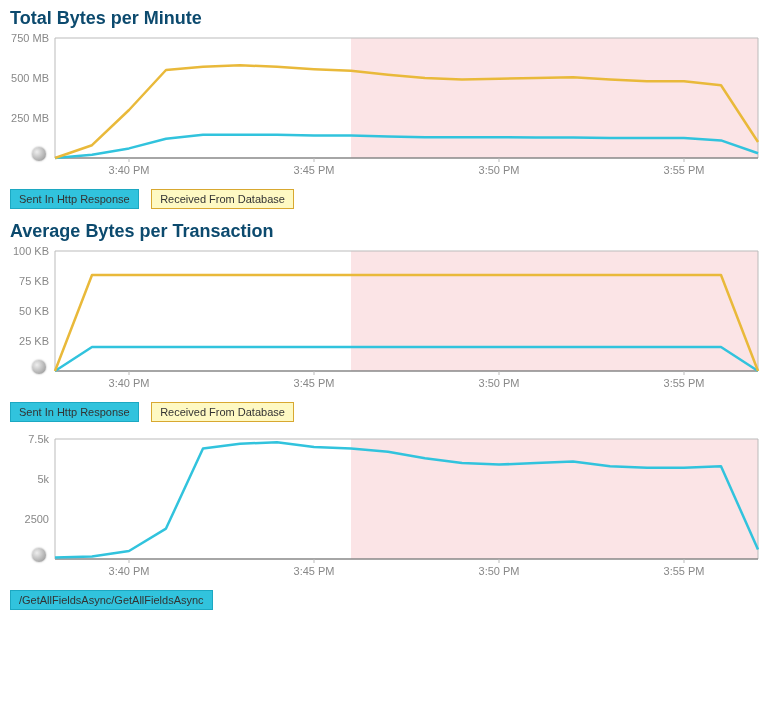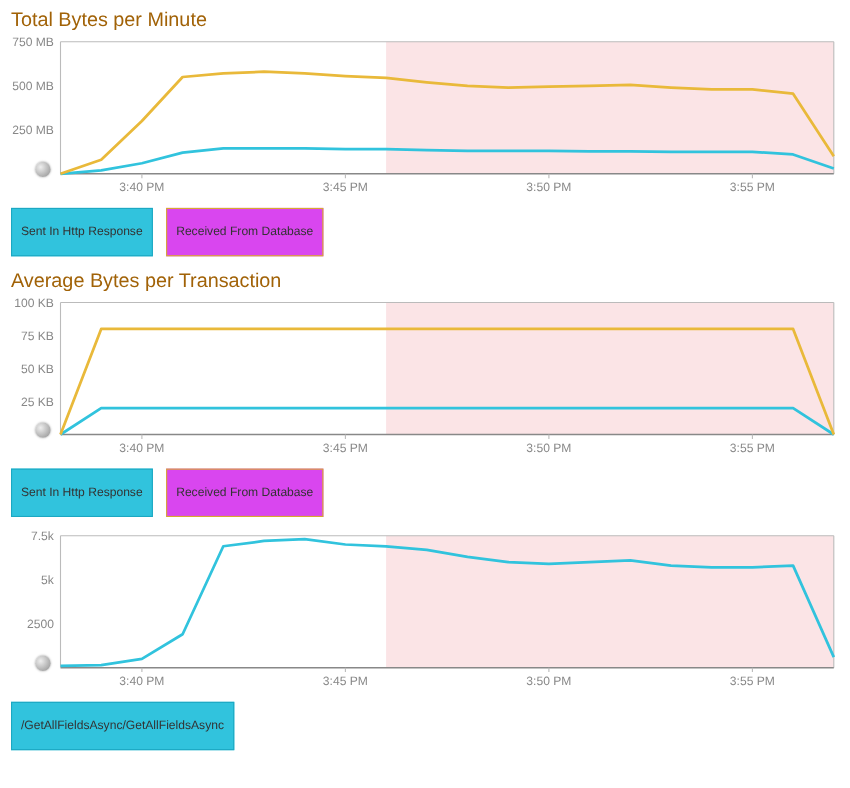--- a/index.html
+++ b/index.html
@@ -9,44 +9,44 @@
     background: #ffffff;
     font-family: "Segoe UI", Arial, sans-serif;
     color: #555;
     width: 773px;
   }
   .panel {
     padding: 8px 10px 4px 10px;
   }
   .panel-title {
     font-size: 18px;
-    font-weight: 400;
-    color: #a16207;
+    font-weight: 700;
+    color: #0c4a6e;
     margin: 0 0 4px 0;
   }
   .chart-wrap {
     position: relative;
     width: 753px;
     margin-left: 0;
   }
   .chart-svg { display: block; }
   .legend-row {
     margin-top: 6px;
   }
   .legend-chip {
     display: inline-block;
     font-size: 11px;
-    padding: 15px 8px;
+    padding: 3px 8px;
     border: 1px solid;
     margin-right: 8px;
     color: #333;
     cursor: default;
   }
   .legend-teal   { background:#31c3dd; border-color:#1ca8c2; }
-  .legend-gold   { background:#d946ef; border-color:#d8a830; }
+  .legend-gold   { background:#fef9c3; border-color:#d8a830; }
   .knob {
     position:absolute;
     width:14px; height:14px;
     border-radius:50%;
     background: radial-gradient(circle at 35% 35%, #eee, #aaa 70%, #777);
     box-shadow: 0 0 2px rgba(0,0,0,.4);
   }
   .axis-text { font-size:11px; fill:#888; }
   .axis-line { stroke:#bbb; stroke-width:1; }
   .base-line { stroke:#888; stroke-width:1.4; }

